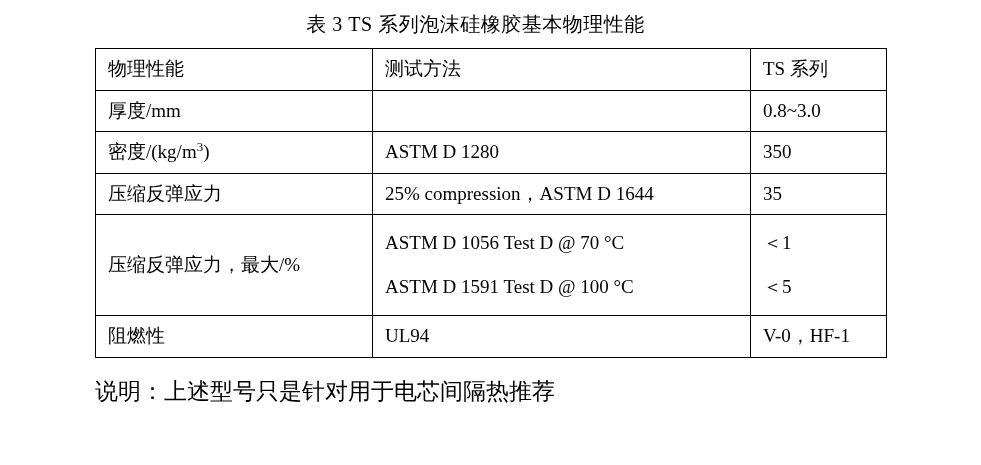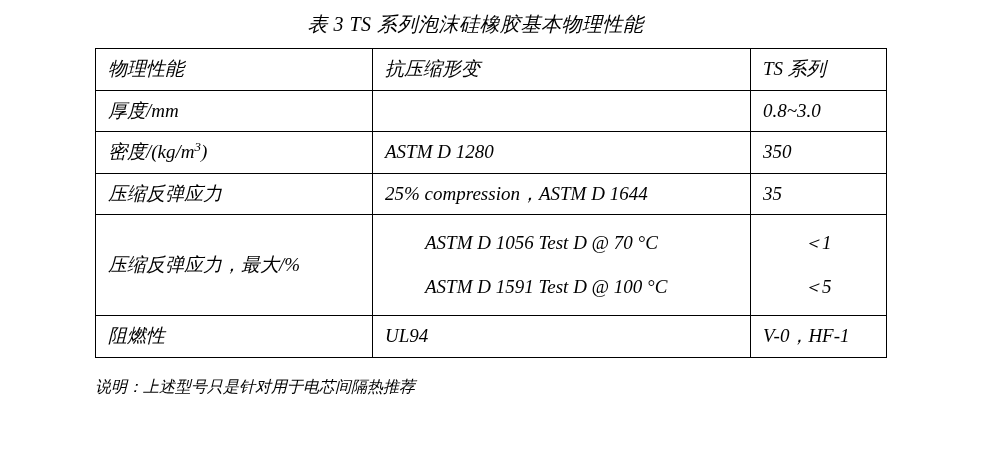--- a/index.html
+++ b/index.html
@@ -12,21 +12,20 @@
     height: 465px;
     font-family: "Liberation Serif", serif;
     color: #000000;
     overflow: hidden;
   }
   .page {
     position: relative;
     width: 951px;
     height: 465px;
     box-sizing: border-box;
-    font-style: italic;
   }
   .table-caption {
     text-align: center;
     font-size: 20px;
     line-height: 1;
     padding-top: 14px;
     padding-bottom: 14px;
     letter-spacing: 0.5px;
   }
   .table-wrap {
@@ -47,21 +46,20 @@
     box-sizing: border-box;
   }
   col.c1 { width: 277px; }
   col.c2 { width: 378px; }
   col.c3 { width: 136px; }
 
   .cell-multi {
     display: flex;
     flex-direction: column;
     justify-content: center;
-    margin-left: 40px;
   }
   .multi-line {
     height: 44px;
     display: flex;
     align-items: center;
   }
   .multi-line + .multi-line {
     margin-top: 0;
   }
   td.tall {
@@ -69,42 +67,42 @@
     padding-top: 0;
     padding-bottom: 0;
   }
   sup {
     font-size: 0.68em;
     vertical-align: super;
     line-height: 0;
   }
   .note {
     padding: 18px 0 0 95px;
-    font-size: 16px;
+    font-size: 23px;
     line-height: 1.4;
   }
 </style>
 </head>
 <body>
 
 <div class="page">
 
   <div class="table-caption">表 3 TS 系列泡沫硅橡胶基本物理性能</div>
 
   <div class="table-wrap">
     <table class="data-table">
       <colgroup>
         <col class="c1">
         <col class="c2">
         <col class="c3">
       </colgroup>
       <tbody>
         <tr>
           <td>物理性能</td>
-          <td>抗压缩形变</td>
+          <td>测试方法</td>
           <td>TS 系列</td>
         </tr>
 
         <tr>
           <td>厚度/mm</td>
           <td></td>
           <td>0.8~3.0</td>
         </tr>
 
         <tr>

